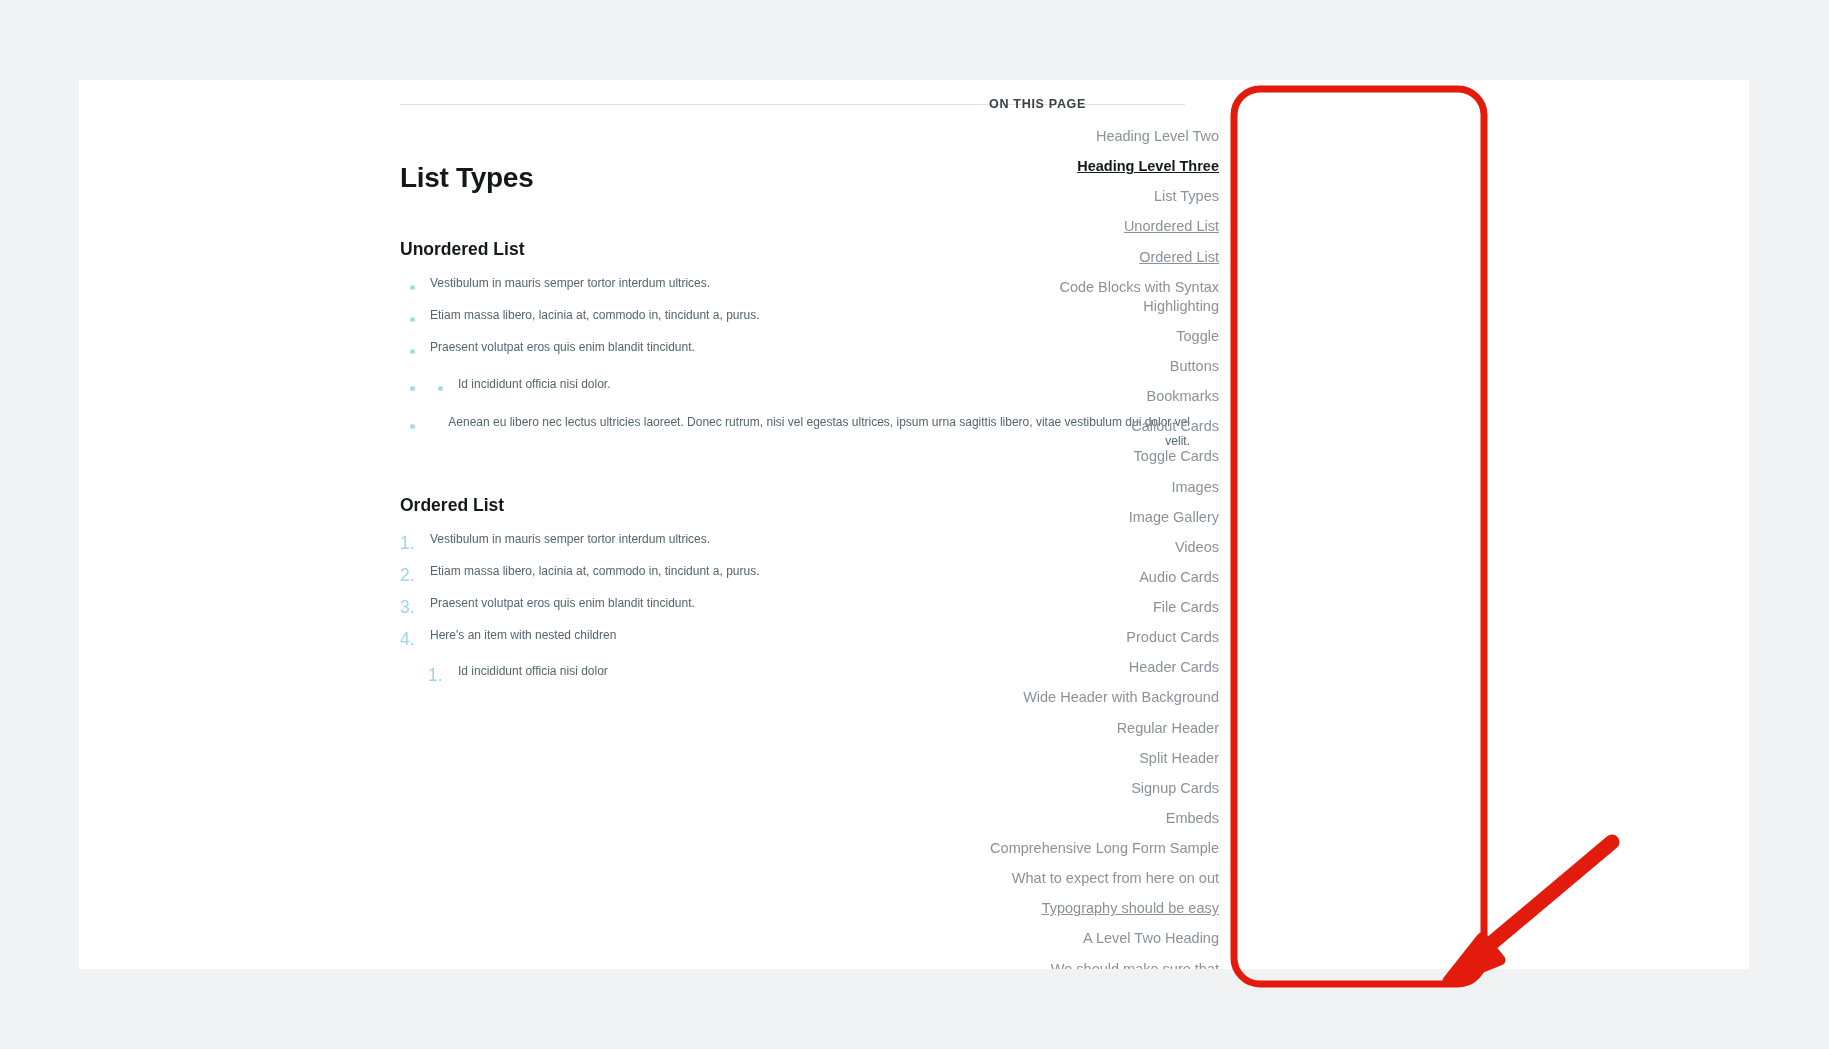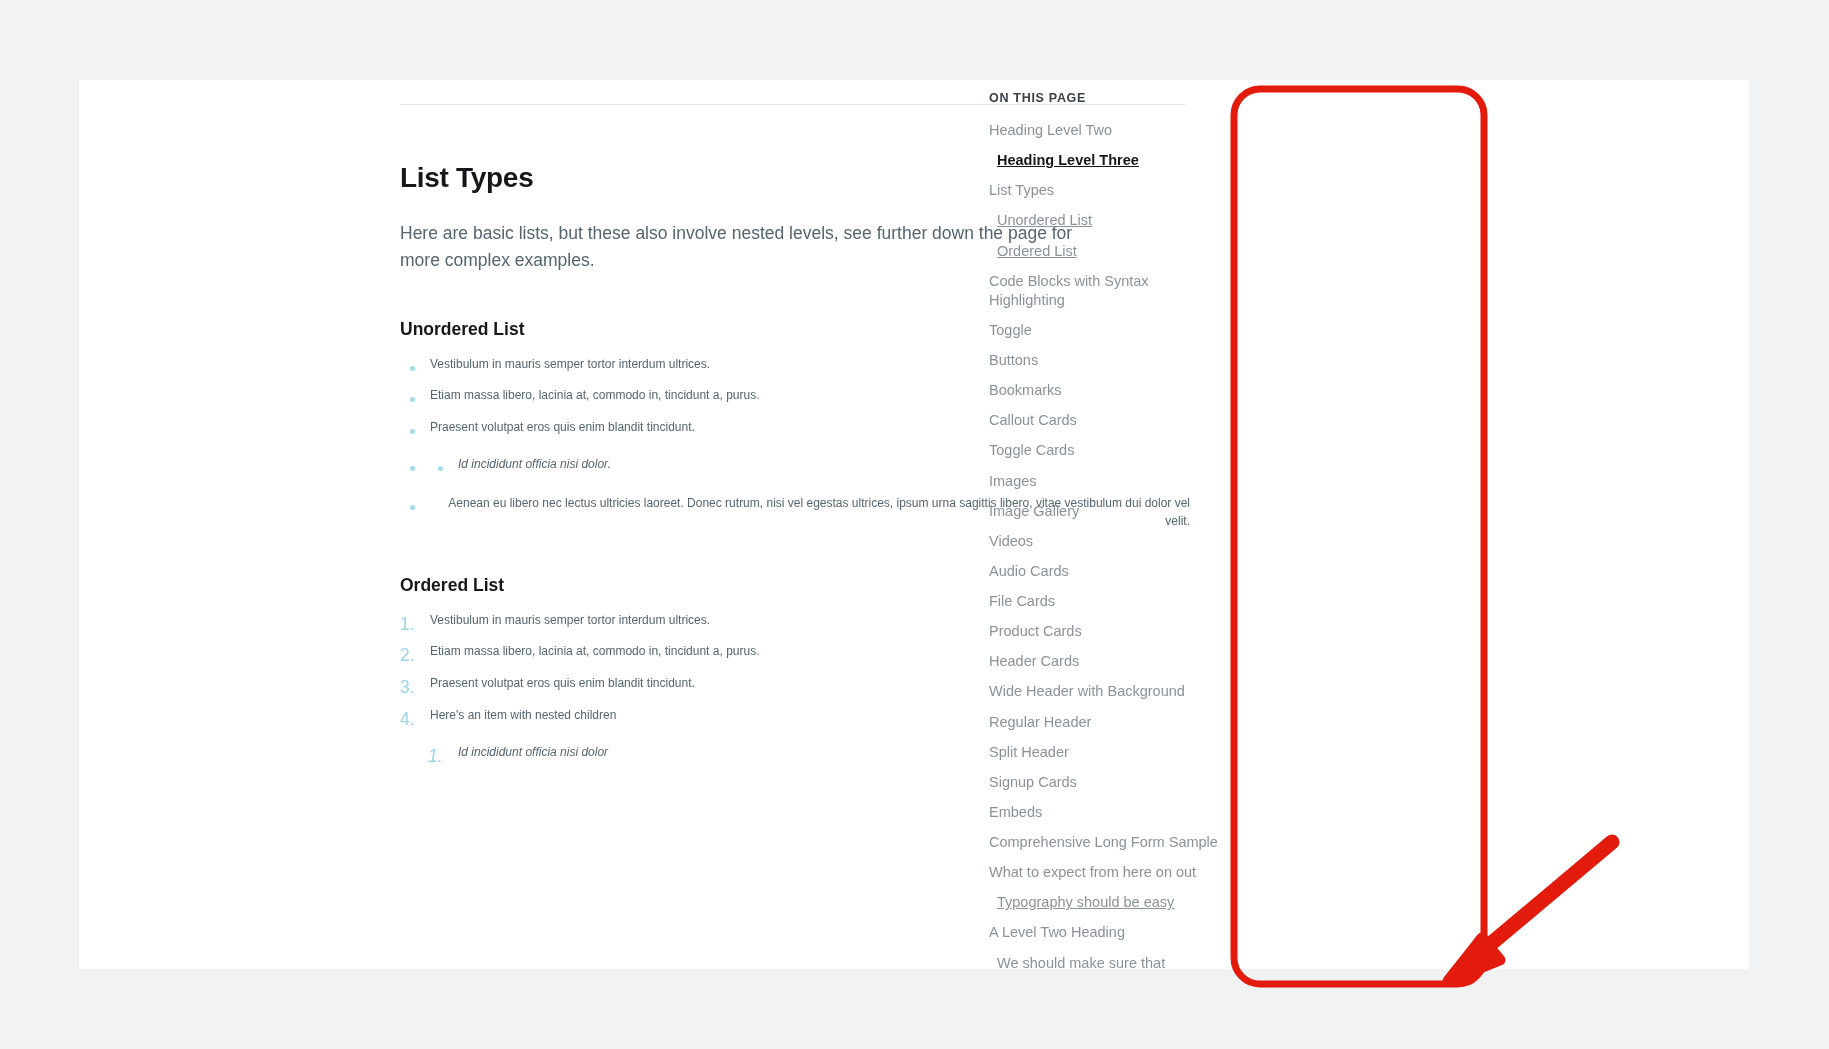--- a/index.html
+++ b/index.html
@@ -111,49 +111,49 @@
     color: #9cd6e9;
     font-size: 17.5px;
     font-weight: normal;
   }
 
   ul.doc-list ul.doc-list,
   ol.doc-list ol.doc-list {
     margin-top: 18px;
     margin-bottom: 4px;
     padding-left: 28px;
-    font-style: italic;
   }
   ul.doc-list ul.doc-list > li,
   ol.doc-list ol.doc-list > li {
     margin-bottom: 18px;
   }
 
   .spaced-item { margin-top: 20px !important; text-align: right; }
 
   
   #toc {
     position: absolute;
     left: 910px;
-    top: 4px;
+    top: 10px;
     width: 230px;
     padding-top: 0;
   }
   .toc-title {
     font-size: 12.5px;
     font-weight: bold;
     letter-spacing: 0.7px;
     color: #394047;
     margin: 7px 0 0 0;
     text-transform: uppercase;
   }
   .toc-list {
     list-style: none;
     margin: 16px 0 0 0;
     padding: 0;
+    text-align: right;
   }
   .toc-item {
     font-size: 14.5px;
     color: #8a9299;
     line-height: 1.32;
     margin-bottom: 11px;
     cursor: pointer;
   }
   .toc-item.lvl3 { padding-left: 8px; text-decoration: underline; }
   .toc-item.active {
@@ -175,21 +175,20 @@
 <div id="viewport">
 
   <div id="page-card">
 
     <div id="article">
 
       <div class="top-rule"></div>
 
       <h1 class="doc-h1">List Types</h1>
 
-      <p class="doc-intro">Here are basic lists, but these also involve nested levels, see further down the page for more complex examples.</p>
 
       <h3 class="doc-h3">Unordered List</h3>
 
       <ul class="doc-list">
         <li>
           <span class="li-text">Vestibulum in mauris semper tortor interdum ultrices.</span>
         </li>
         <li>
           <span class="li-text">Etiam massa libero, lacinia at, commodo in, tincidunt a, purus.</span>
         </li>

